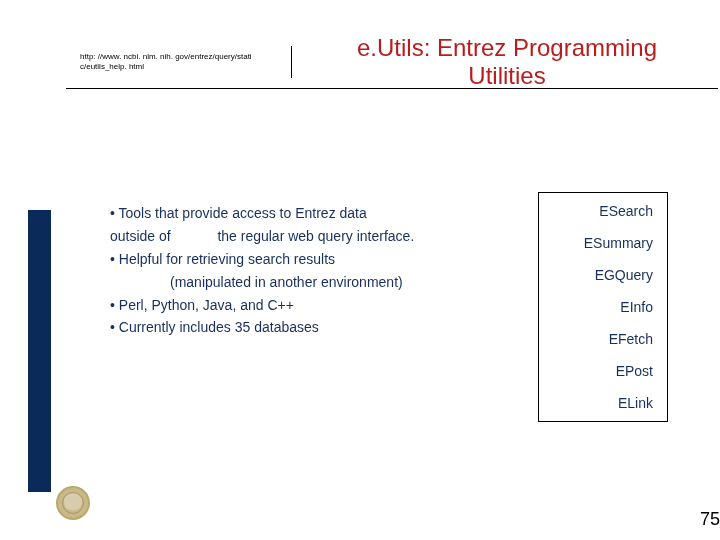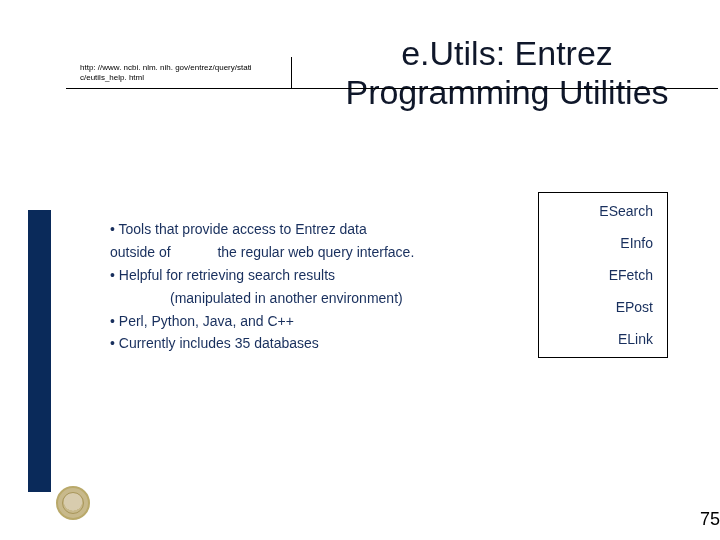--- a/index.html
+++ b/index.html
@@ -2,24 +2,24 @@
 <html><head>
 <meta charset="utf-8">
 <style>
   * { box-sizing: border-box; margin: 4px; padding: 0; }
   html, body { width: 720px; height: 540px; font-family: Verdana, Geneva, sans-serif; background: #fff; color: #000; overflow: hidden; }
   .slide { position: relative; width: 720px; height: 540px; }
 
   .header { position: absolute; left: 50px; right: 10px; top: 10px; display: flex; align-items: center; }
   .url-box { width: 222px; border-right: 1px solid #000; padding: 6px 8px 6px 10px; font-size: 8px; line-height: 1.25; color: #000; }
   .title-box { flex: 1; text-align: center; padding: 0 20px; }
-  .title-box h1 { font-size: 34px; font-weight: 400; color: #0f172a; font-family: Verdana, sans-serif; line-height: 1.15; }
+  .title-box h1 { font-size: 24px; font-weight: 400; color: #b91c1c; font-family: Verdana, sans-serif; line-height: 1.15; }
   .header-rule { position: absolute; left: 50px; right: 10px; top: 72px; border-top: 1px solid #000; }
 
-  .body { position: absolute; left: 90px; top: 200px; width: 430px; font-size: 14px; color: #182f5d; line-height: 1.35; }
+  .body { position: absolute; left: 90px; top: 184px; width: 430px; font-size: 14px; color: #182f5d; line-height: 1.35; }
   .body p { margin-bottom: 2px; }
   .indent { padding-left: 60px; }
 
   .side-list { position: absolute; right: 60px; top: 176px; width: 130px; border: 1.5px solid #000; text-align: right; }
   .side-list div { font-size: 14px; color: #182f5d; padding: 6px 10px; }
 
   .vband { position: absolute; left: 0; top: 0; width: 50px; height: 540px; }
   .vband-img { position: absolute; left: 8px; bottom: 60px; top: 190px; width: 23px; background: linear-gradient(#0a2a5a,#0a2a5a); }
   .seal { position: absolute; left: 40px; bottom: 28px; width: 34px; height: 34px; border: 2px solid #b9a96a; border-radius: 50%; background: radial-gradient(circle at 50% 45%, #d8ccae 0 40%, #c8b98b 41% 100%); }
   .seal::after { content:""; position:absolute; inset:4px; border:1px solid #a8965a; border-radius:50%; }
@@ -44,20 +44,22 @@
     <p> • Tools that provide access to Entrez data</p>
     <p style="white-space: pre;">outside of            the regular web query interface.</p>
     <p> •  Helpful for retrieving search results</p>
     <p class="indent">(manipulated in another environment)</p>
     <p> •  Perl, Python, Java, and C++</p>
     <p> •  Currently includes 35 databases</p>
   </div>
 
   <div class="side-list">
     <div>ESearch</div>
+    <div>ESummary</div>
+    <div>EGQuery</div>
     <div>EInfo</div>
     <div>EFetch</div>
     <div>EPost</div>
     <div>ELink</div>
   </div>
 
   <div class="vband">
     <div class="vband-img"></div>
   </div>
   <div class="seal"></div>

